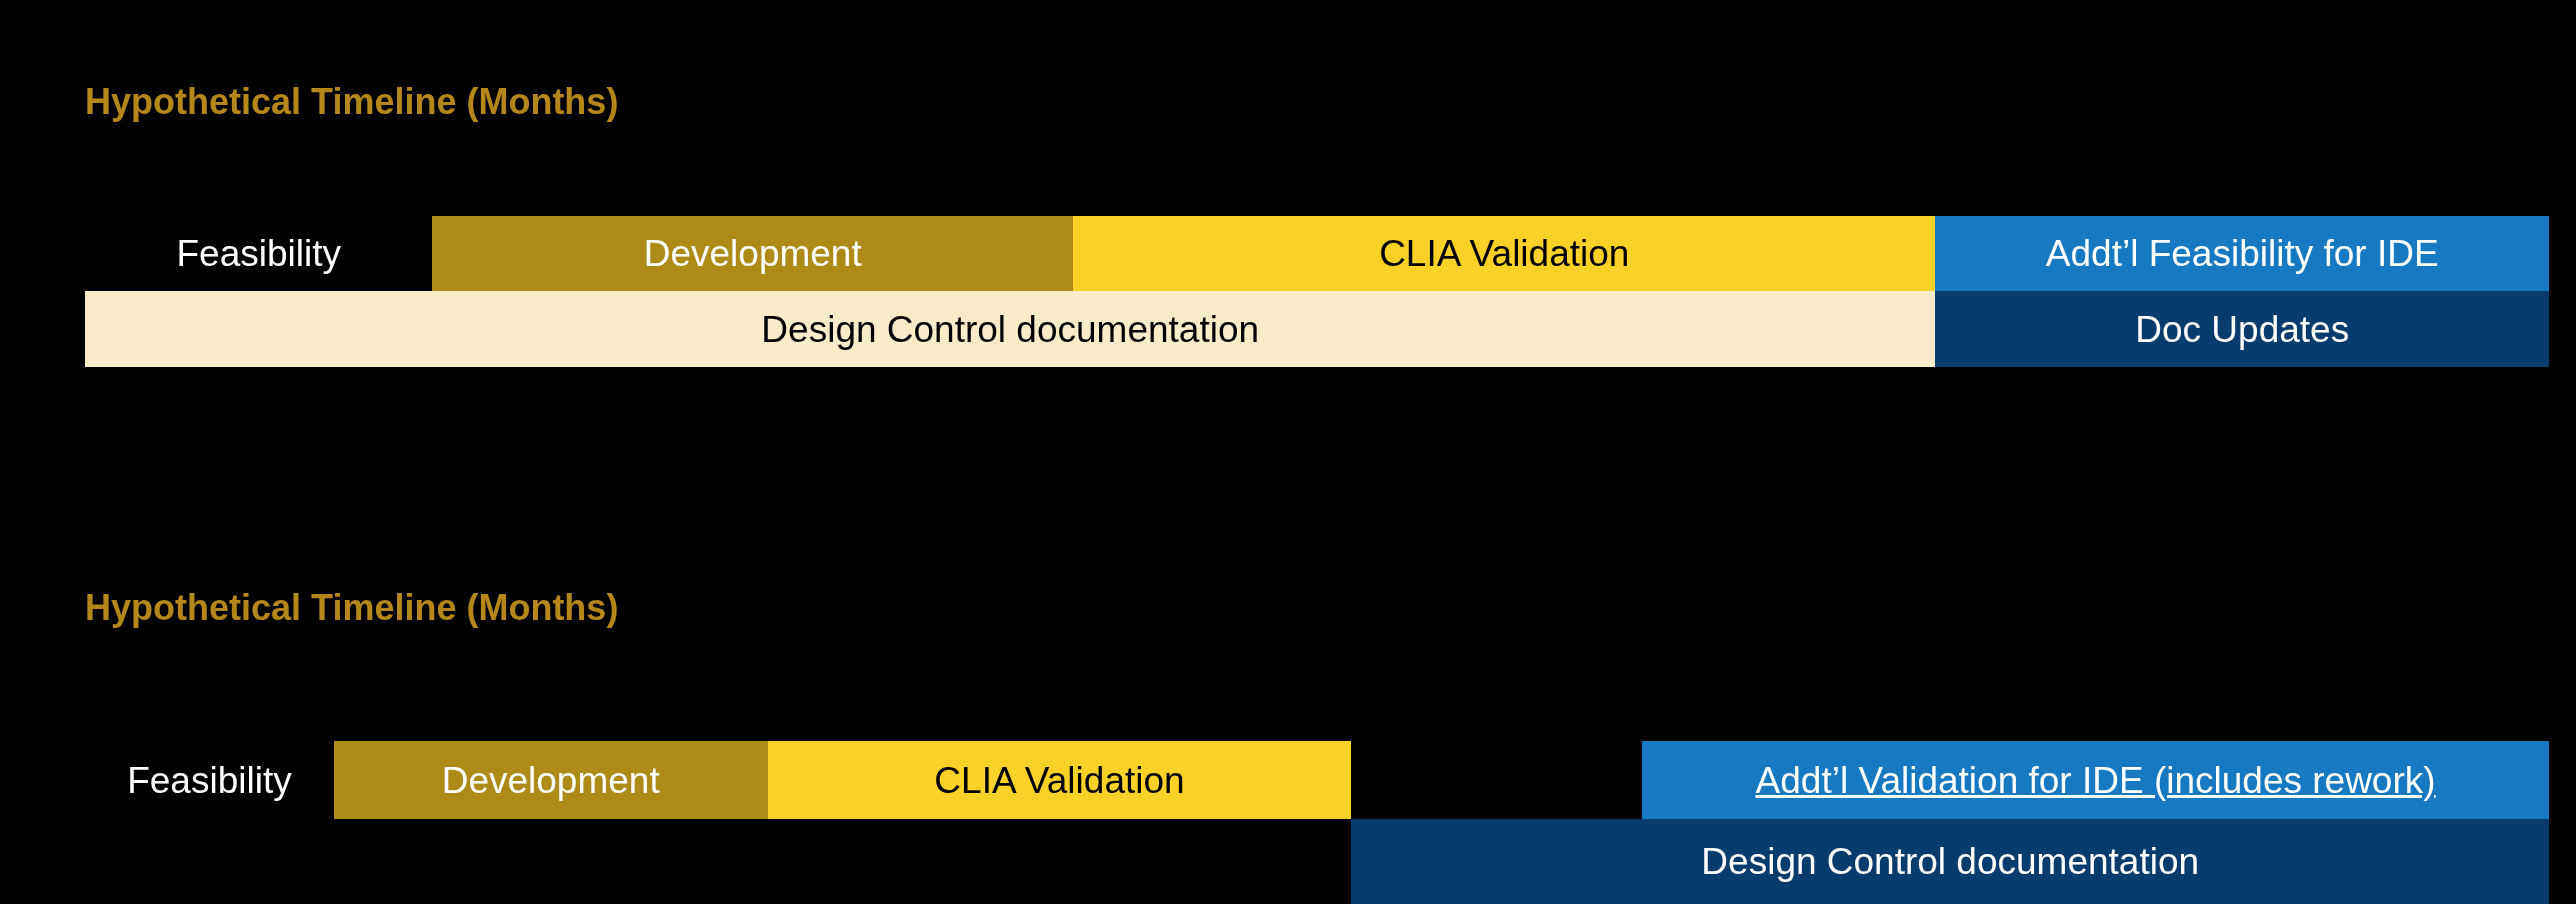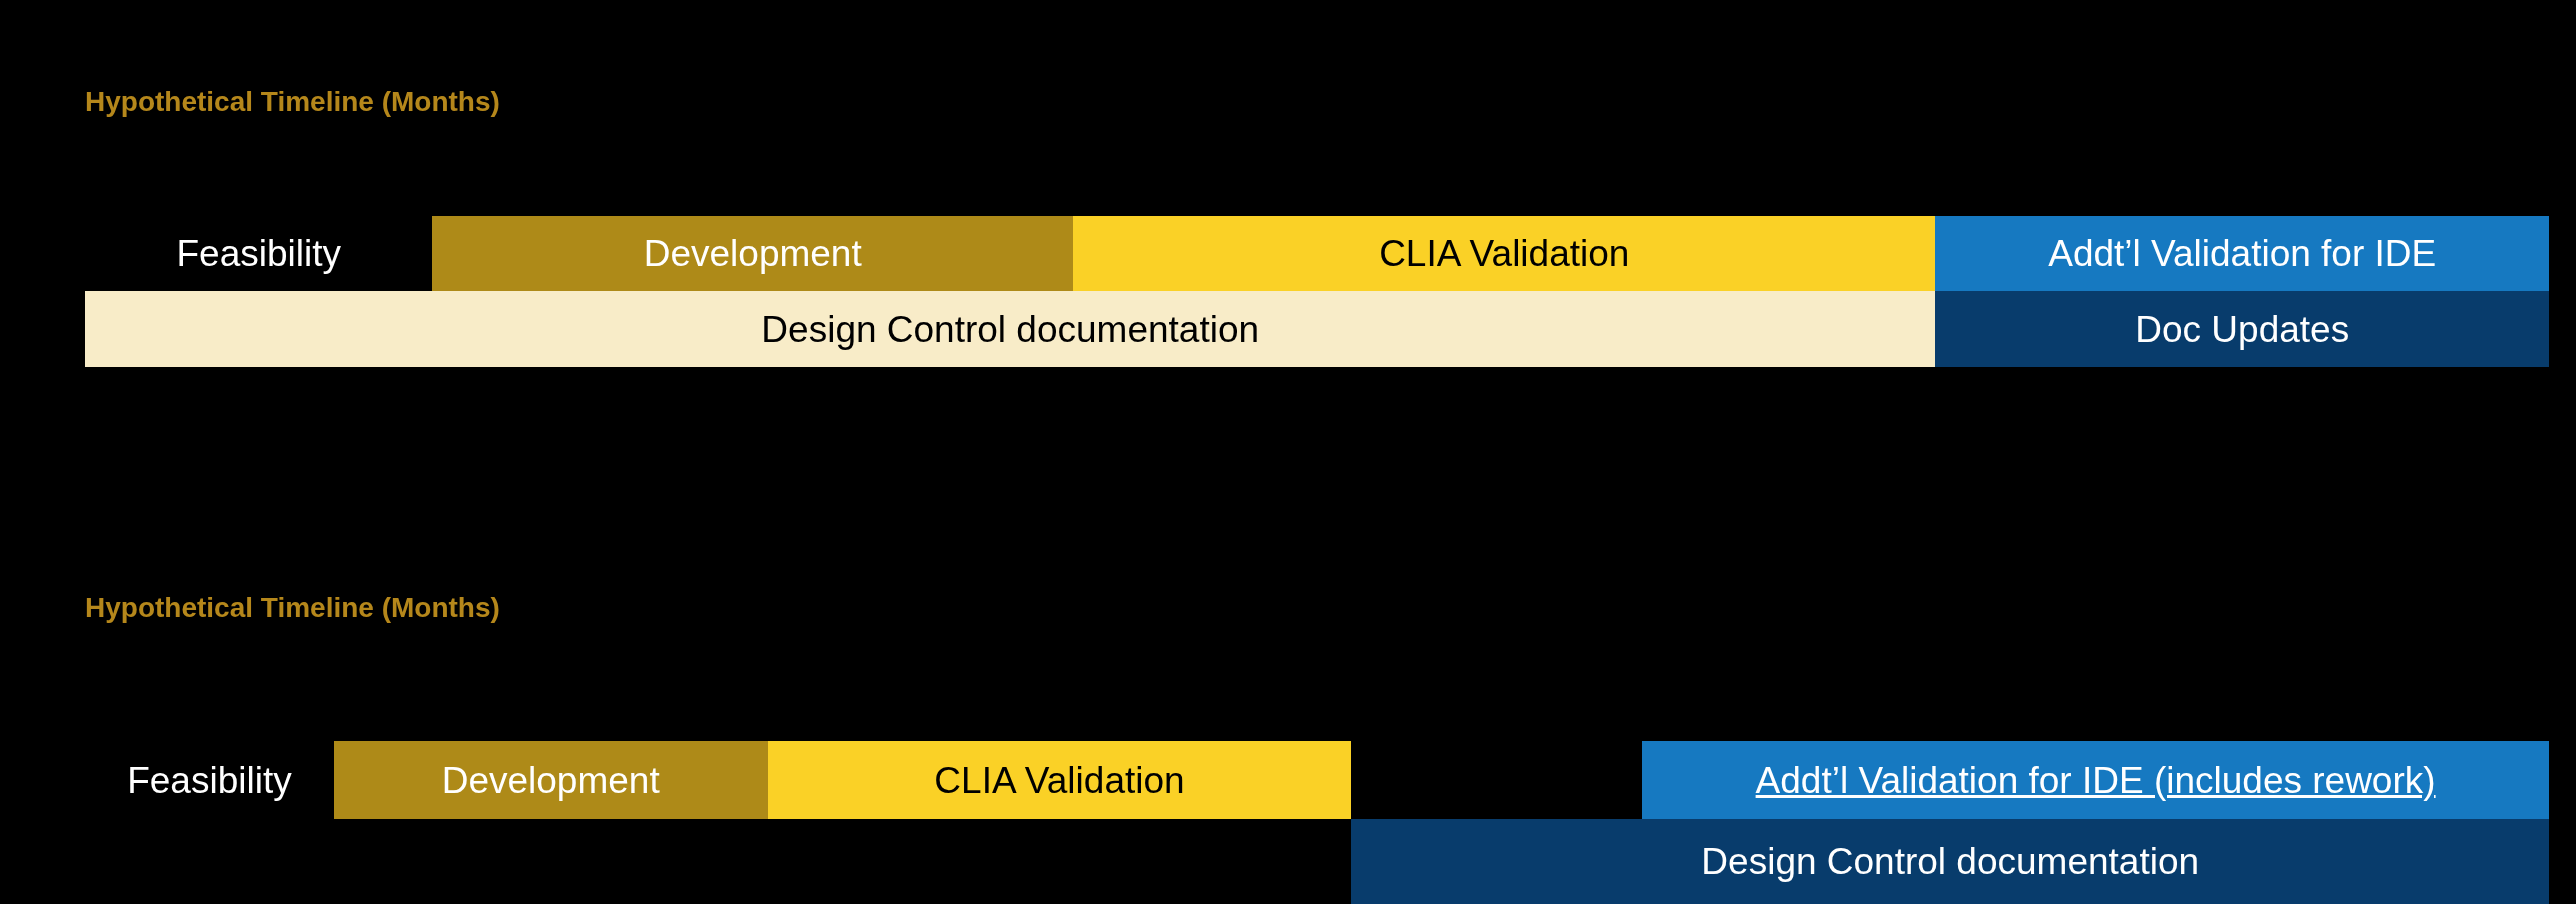--- a/index.html
+++ b/index.html
@@ -11,21 +11,21 @@
     position: relative;
     width: 2576px;
     height: 904px;
     background: #000000;
     overflow: hidden;
     font-family: "Liberation Sans", sans-serif;
   }
   .chart-title {
     position: absolute;
     left: 85px;
-    font-size: 28px;
+    font-size: 36px;
     font-weight: bold;
     line-height: 47px;
     white-space: nowrap;
   }
   #chart1-title { top: 78px; }
   #chart2-title { top: 584px; }
   .timeline-row {
     position: absolute;
     left: 85px;
     width: 2464px;
@@ -51,21 +51,21 @@
 <body>
 
 <div id="stage">
 
   <div id="chart1-title" class="chart-title" style="color: rgb(181, 135, 27);">Hypothetical Timeline (Months)</div>
 
   <div id="c1r1" class="timeline-row">
       <div class="seg" style="left: 0%; width: 14.1%; background: rgb(0, 0, 0); color: rgb(255, 255, 255);">Feasibility</div>
       <div class="seg" style="left: 14.1%; width: 26%; background: rgb(174, 138, 24); color: rgb(255, 255, 255);">Development</div>
       <div class="seg" style="left: 40.1%; width: 35%; background: rgb(250, 209, 38); color: rgb(0, 0, 0);">CLIA Validation</div>
-      <div class="seg" style="left: 75.1%; width: 24.9%; background: rgb(22, 121, 193); color: rgb(255, 255, 255);">Addt’l Validation for IDE</div>
+      <div class="seg" style="left: 75.1%; width: 24.9%; background: rgb(22, 121, 193); color: rgb(255, 255, 255);">Addt’l Feasibility for IDE</div>
     </div>
 
   <div id="c1r2" class="timeline-row">
       <div class="seg" style="left: 0%; width: 75.1%; background: rgb(248, 236, 200); color: rgb(0, 0, 0);">Design Control documentation</div>
       <div class="seg" style="left: 75.1%; width: 24.9%; background: rgb(8, 60, 108); color: rgb(255, 255, 255);">Doc Updates</div>
     </div>
 
   <div id="chart2-title" class="chart-title" style="color: rgb(181, 135, 27);">Hypothetical Timeline (Months)</div>
 
   <div id="c2r1" class="timeline-row">

